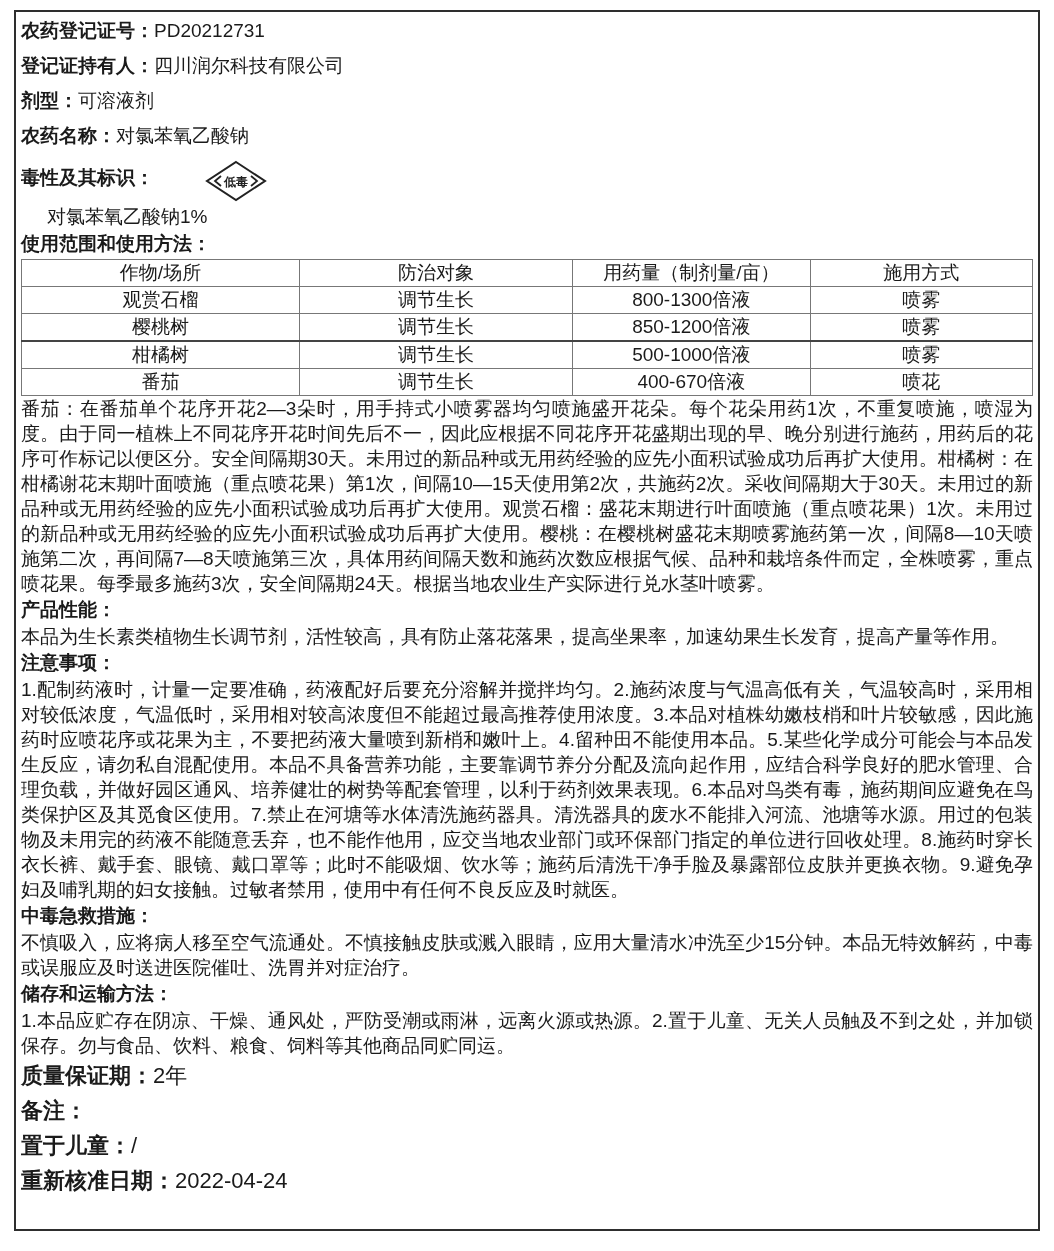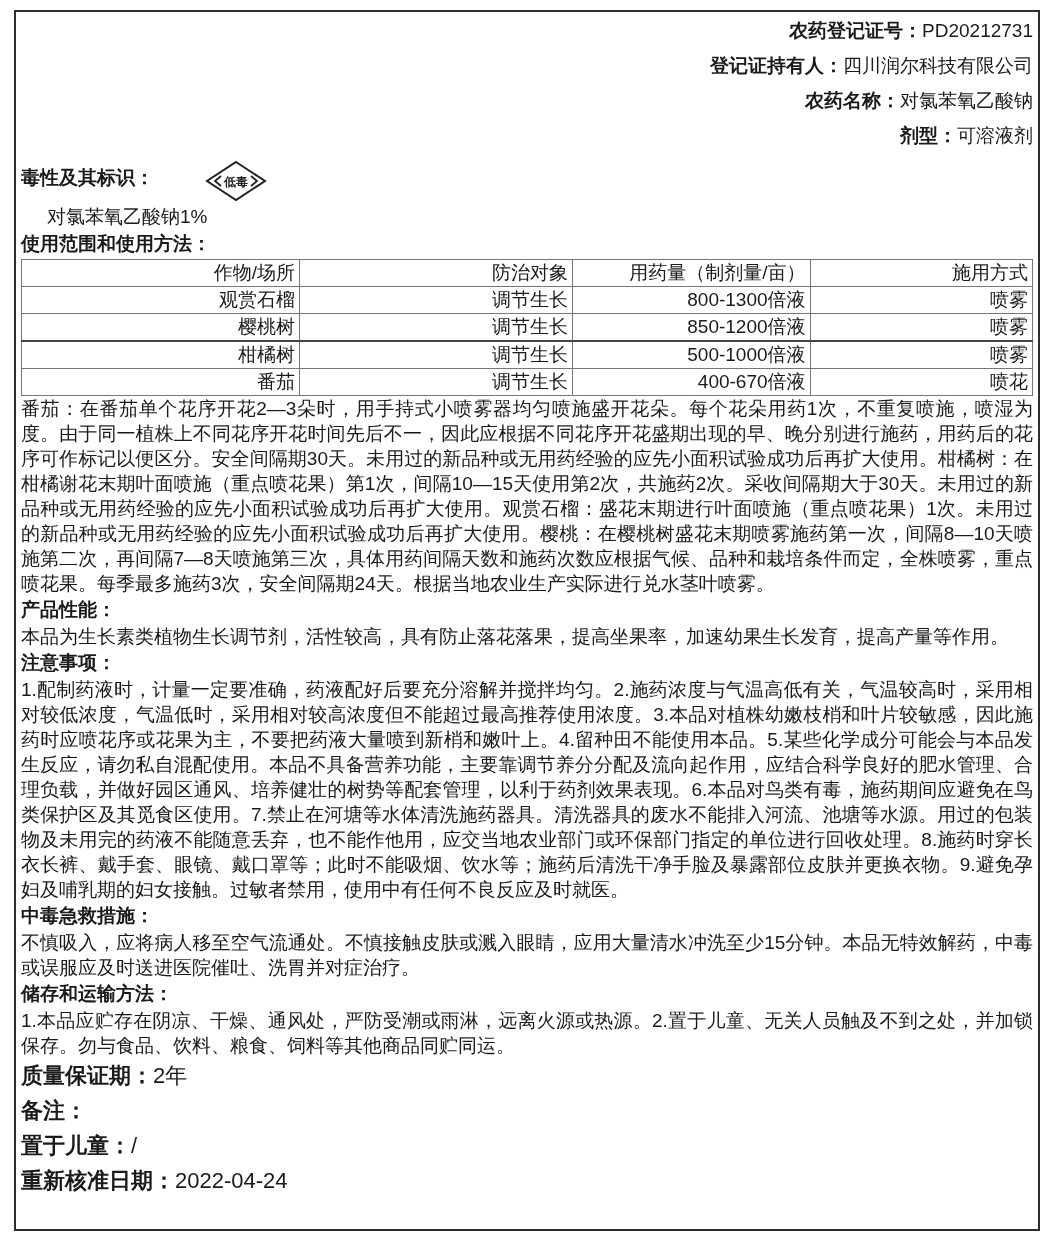--- a/index.html
+++ b/index.html
@@ -7,58 +7,58 @@
     width:1054px;height:1251px;position:relative;
     font-family:"Liberation Sans","DejaVu Sans",sans-serif;
     color:#1a1a1a;
     -webkit-font-smoothing:antialiased;
   }
   .doc{
     position:absolute;left:14px;top:10px;width:1026px;height:1221px;
     box-sizing:border-box;border:2px solid #2e2e2e;
     padding:1px 5px 0 5px;overflow:hidden;background:#fff;
   }
-  .field{font-size:19px;line-height:35px;white-space:nowrap;text-align:right;}
+  .field{font-size:19px;line-height:35px;white-space:nowrap;}
   .lbl{font-weight:bold;}
   .val{font-weight:normal;}
   .tox-row{display:flex;align-items:center;height:50px;font-size:19px;gap:40px;}
   .tox-icon{margin-left:10px;margin-top:6px;}
   .heading{font-weight:bold;font-size:19px;line-height:28px;}
   .ingredient-value{font-size:19px;line-height:27px;padding-left:26px;}
   table.usage{
     width:100%;border-collapse:collapse;font-size:19px;
     border:1px solid #555;margin:1px 0 0 0;
   }
   table.usage th,table.usage td{
-    border:1px solid #777;font-weight:normal;text-align:right;
+    border:1px solid #777;font-weight:normal;text-align:center;
     padding:0 4px;height:26px;line-height:24px;white-space:nowrap;margin-top:21px;
   }
   tr.thick-top td{border-top:2px solid #444;}
   p.body{margin:0;font-size:19px;line-height:25px;text-align:justify;}
   .footer-field{font-size:22px;line-height:35px;white-space:nowrap;}
 </style>
 </head>
 <body>
 
 <div class="doc">
 
   <div class="field">
     <span class="lbl">农药登记证号：</span><span class="val">PD20212731</span>
   </div>
 
   <div class="field">
     <span class="lbl">登记证持有人：</span><span class="val">四川润尔科技有限公司</span>
   </div>
 
   <div class="field">
-    <span class="lbl">农药名称：</span><span class="val">对氯苯氧乙酸钠</span>
+    <span class="lbl">剂型：</span><span class="val">可溶液剂</span>
   </div>
 
   <div class="field">
-    <span class="lbl">剂型：</span><span class="val">可溶液剂</span>
+    <span class="lbl">农药名称：</span><span class="val">对氯苯氧乙酸钠</span>
   </div>
 
   <div class="tox-row">
     <span class="lbl">毒性及其标识：</span>
     <svg class="tox-icon" width="64" height="42" viewBox="0 0 64 42">
       <polygon points="32,2 61,21 32,40 3,21" fill="none" stroke="#222" stroke-width="2"></polygon>
       <polyline points="17,16 11,21 17,26" fill="none" stroke="#222" stroke-width="1.8"></polyline>
       <polyline points="47,16 53,21 47,26" fill="none" stroke="#222" stroke-width="1.8"></polyline>
       <text x="32" y="26" text-anchor="middle" font-size="12" font-weight="bold" fill="#222">低毒</text>
     </svg>

